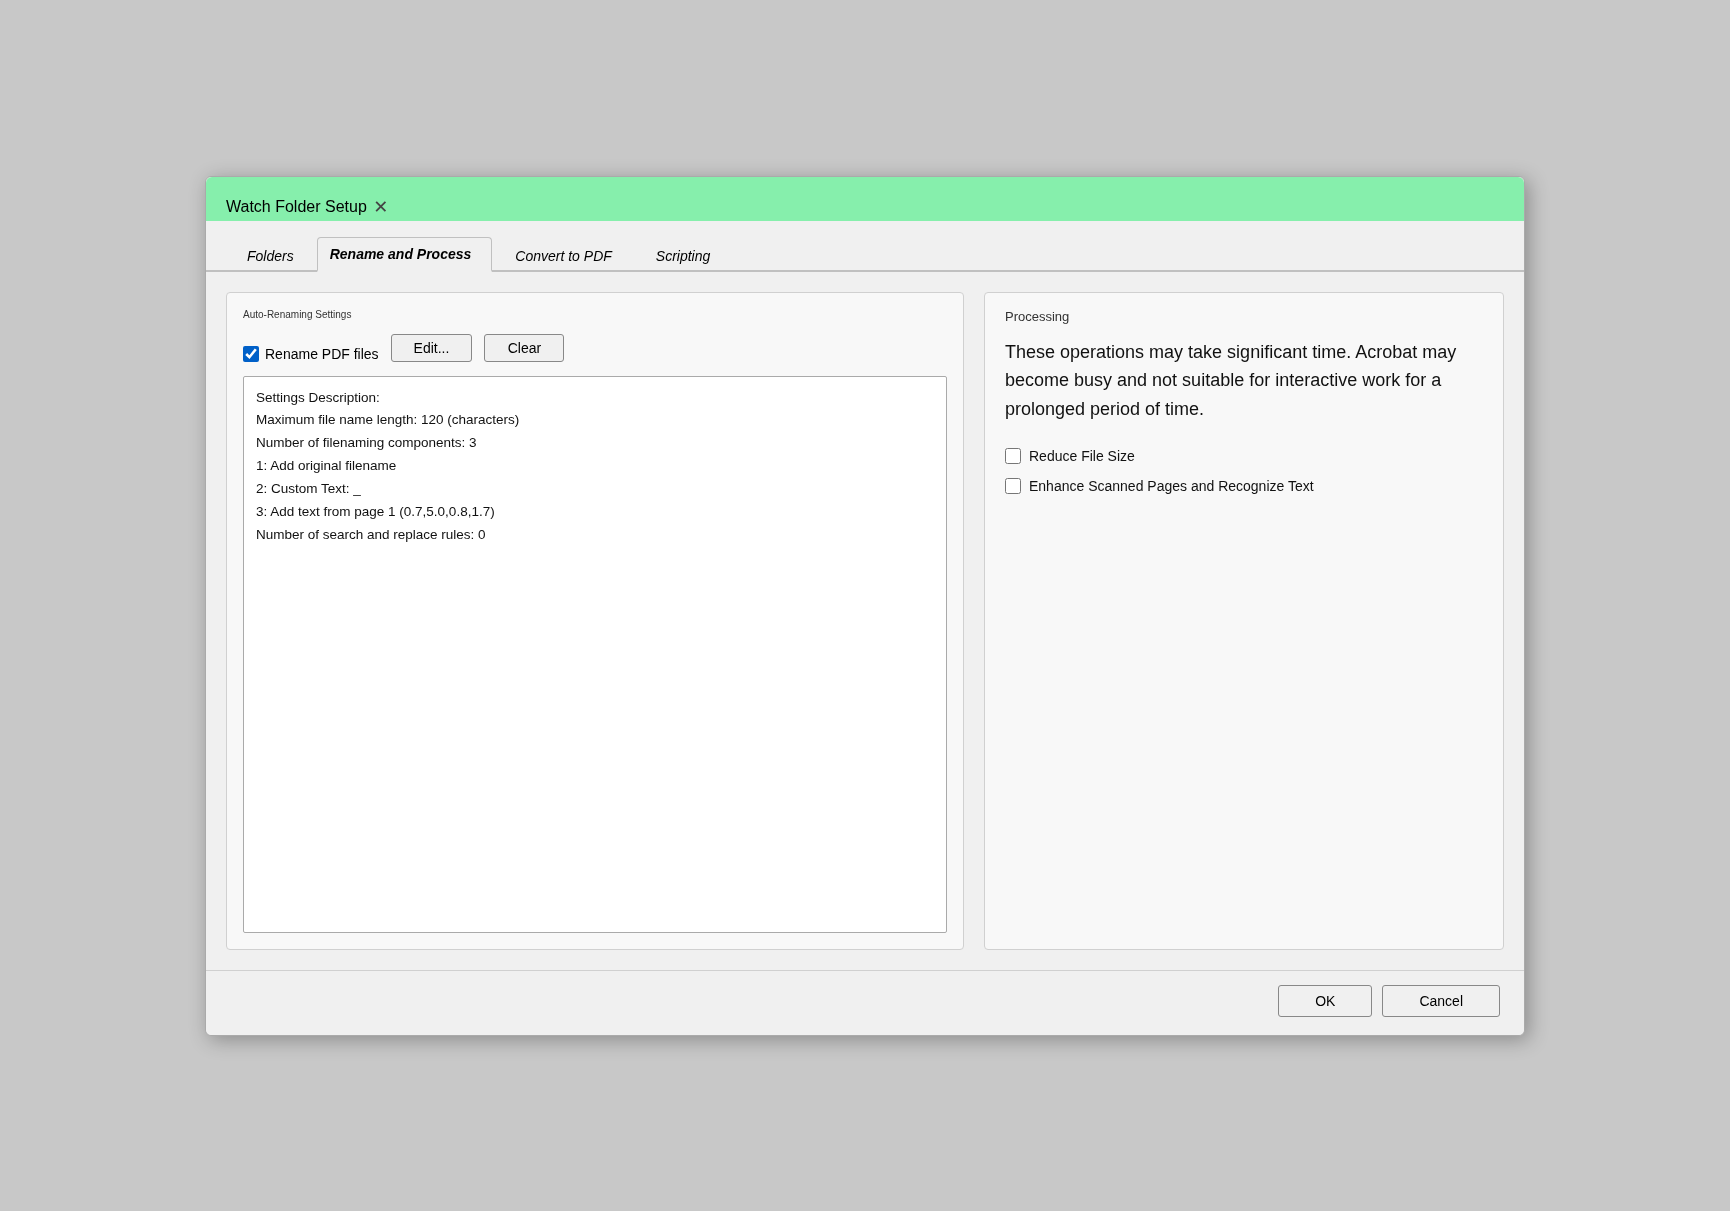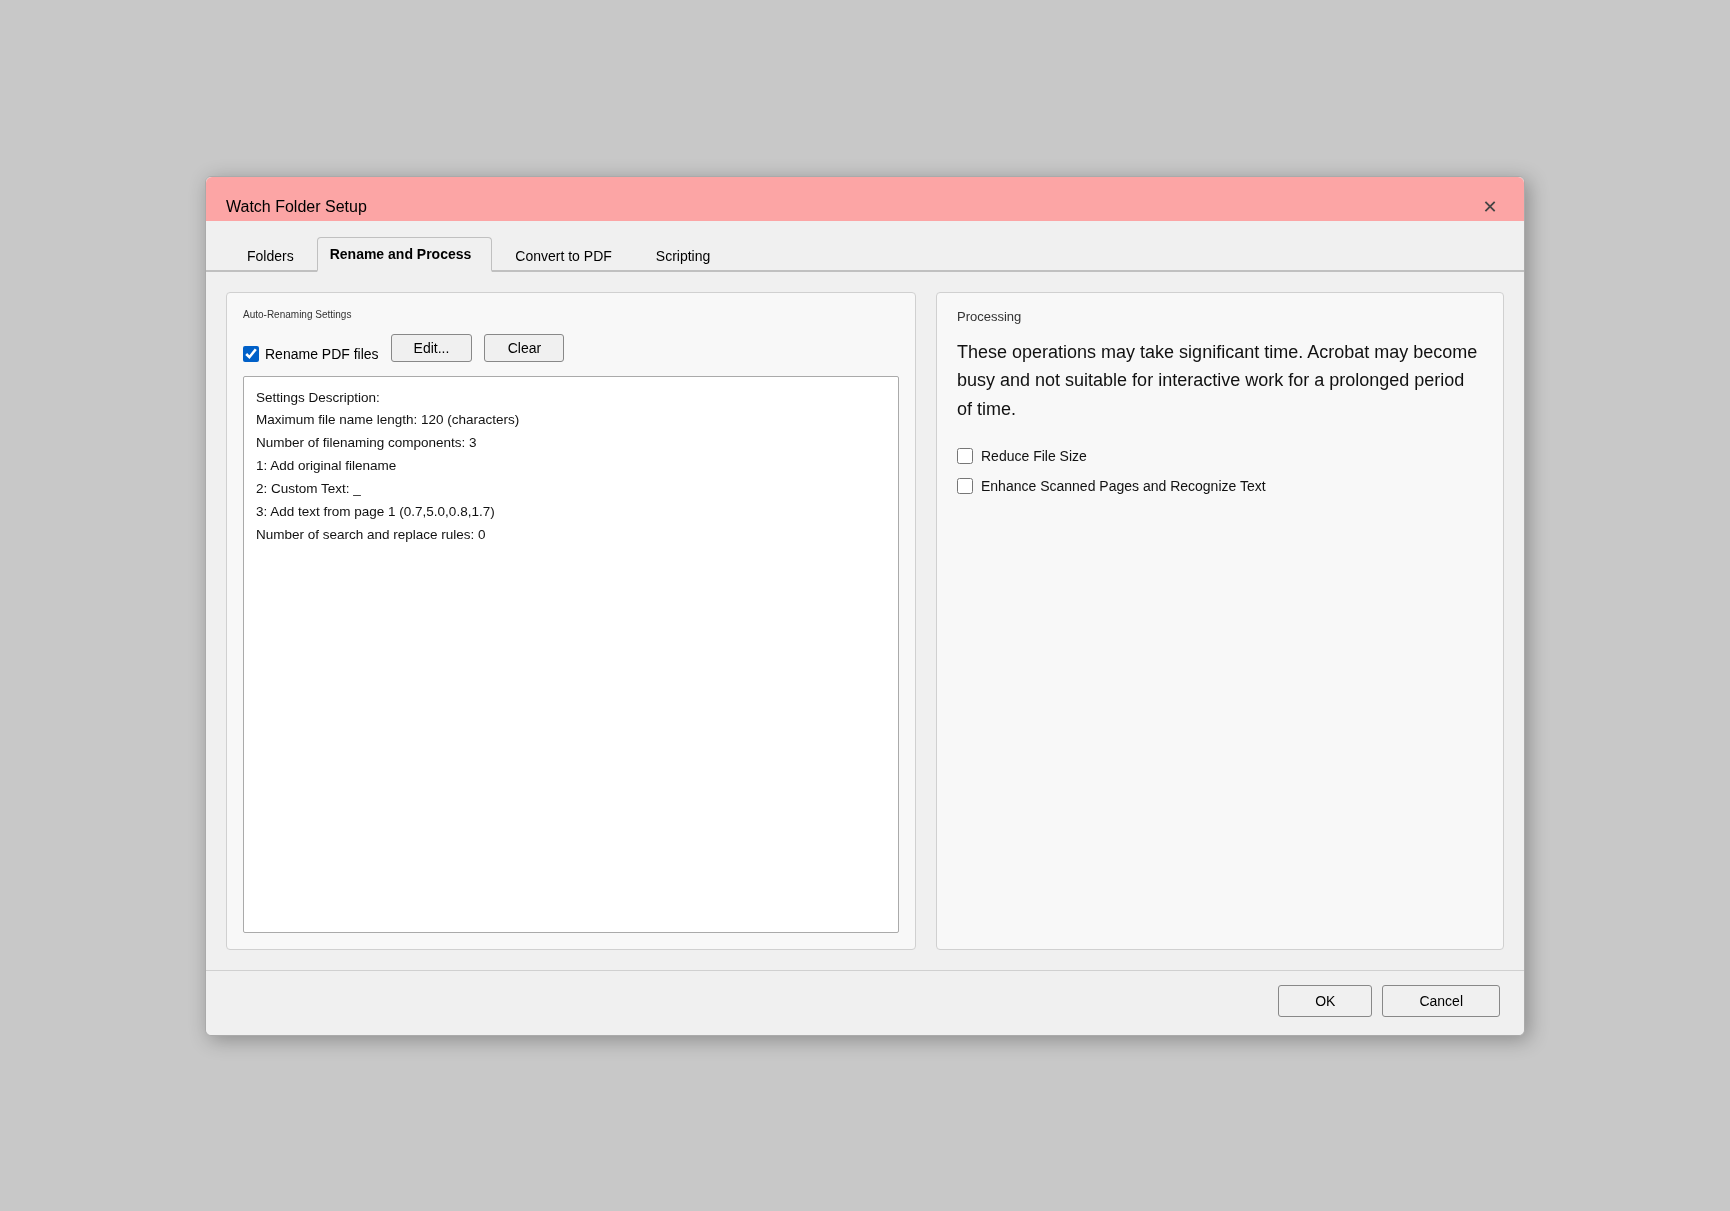--- a/index.html
+++ b/index.html
@@ -24,26 +24,25 @@
       border: 1px solid #aaa;
       border-radius: 6px;
       width: 1320px;
       min-height: 860px;
       box-shadow: 4px 4px 20px rgba(0,0,0,0.3);
       display: flex;
       flex-direction: column;
     }
 
     .title-bar {
-      background: #fca5a5;
+      background: #86efac;
       border-bottom: none;
       padding: 16px 20px 0 20px;
       display: flex;
       align-items: center;
-      justify-content: space-between;
       border-radius: 6px 6px 0 0;
     }
 
     .title-text {
       font-size: 16px;
       font-weight: 400;
       color: #000;
     }
 
     .close-btn {
@@ -60,20 +59,21 @@
       border-radius: 3px;
     }
 
     .tabs-bar {
       display: flex;
       flex-direction: row;
       align-items: flex-end;
       padding: 8px 0 0 20px;
       border-bottom: 2px solid #c0c0c0;
       margin-top: 6px;
+      font-style: italic;
     }
 
     .tab {
       padding: 8px 20px;
       cursor: pointer;
       border: 1px solid transparent;
       border-bottom: none;
       border-radius: 4px 4px 0 0;
       background: transparent;
       color: #000;
@@ -156,21 +156,21 @@
       padding: 10px 12px;
       flex: 1;
       overflow-y: auto;
       font-size: 13.5px;
       line-height: 1.7;
       color: #111;
       white-space: pre-line;
     }
 
     .right-panel {
-      width: 568px;
+      width: 520px;
       background: #f8f8f8;
       border: 1px solid #d0d0d0;
       border-radius: 4px;
       padding: 16px 20px;
       display: flex;
       flex-direction: column;
     }
 
     .processing-title {
       font-size: 13px;

